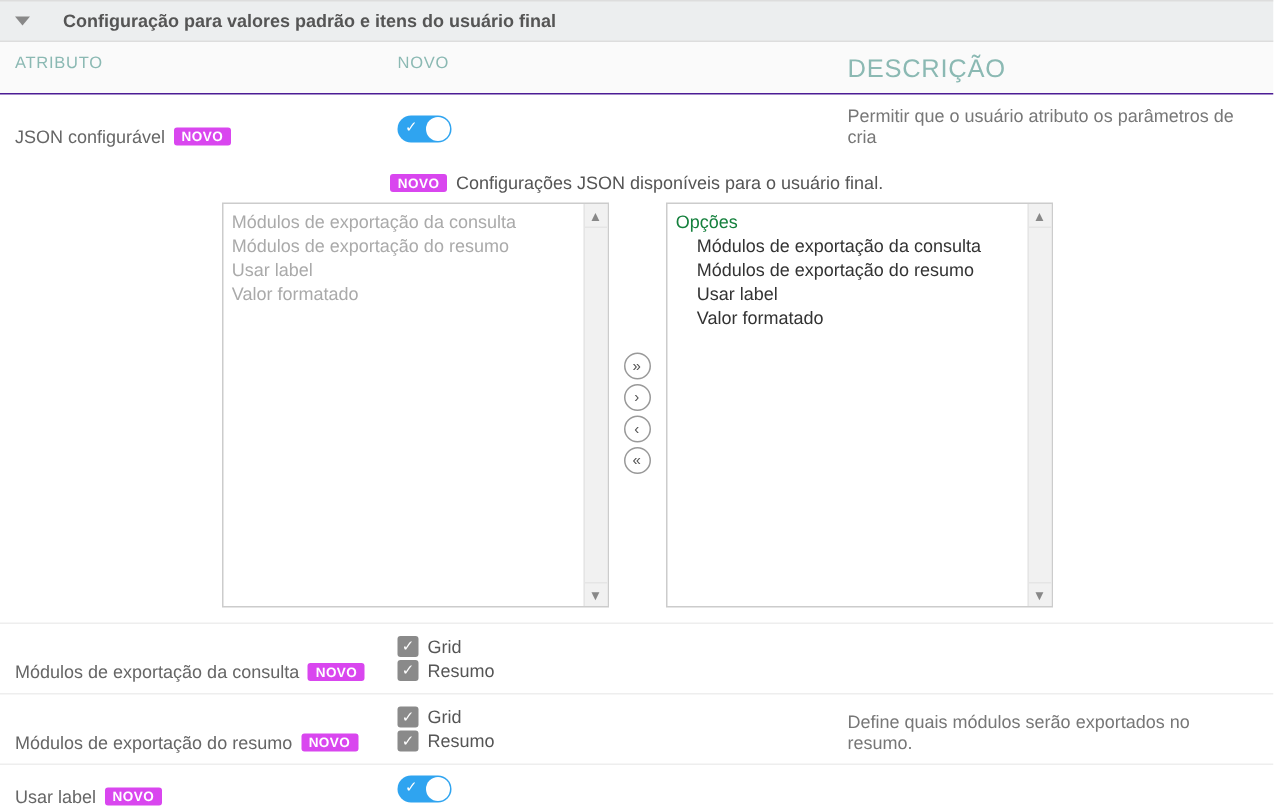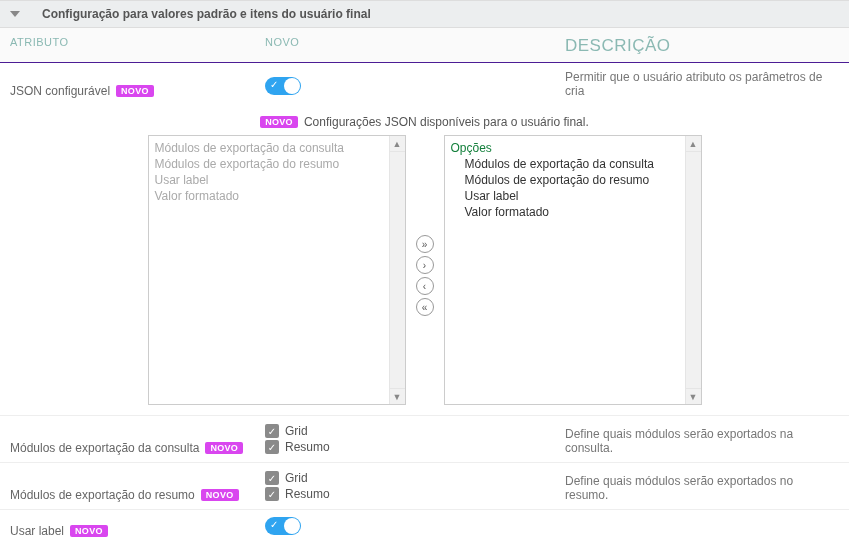--- a/index.html
+++ b/index.html
@@ -229,21 +229,20 @@
   <div class="c2">
     <div class="opt-line">
       <span class="chk">✓</span>
       <span>Grid</span>
     </div>
     <div class="opt-line">
       <span class="chk">✓</span>
       <span>Resumo</span>
     </div>
   </div>
-  <div class="c3">Define quais módulos serão exportados na consulta.</div>
 </div>
 
 <div class="row">
   <div class="c1">
     <span>Módulos de exportação do resumo</span>
     <span class="badge-novo">NOVO</span>
   </div>
   <div class="c2">
     <div class="opt-line">
       <span class="chk">✓</span>

